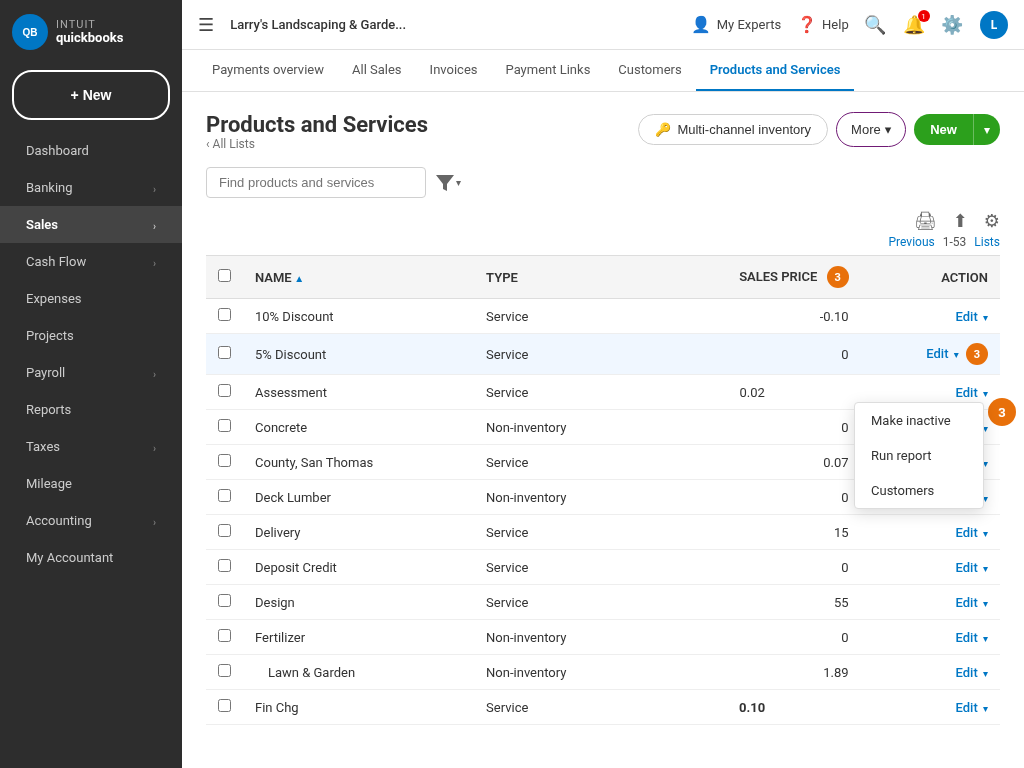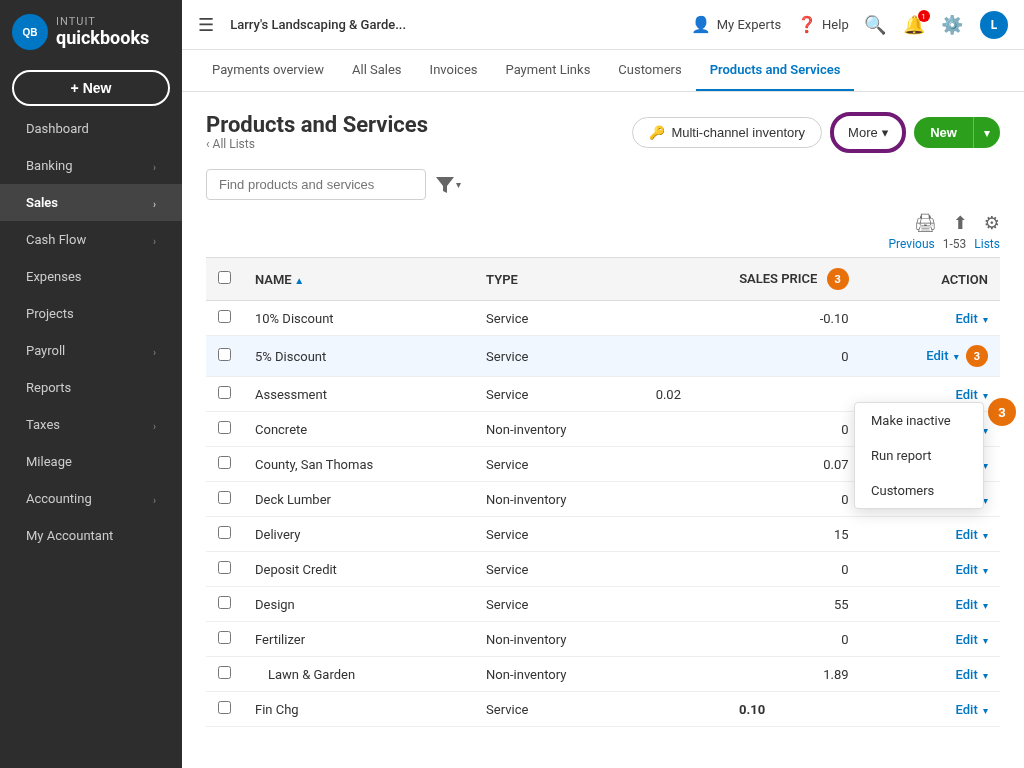--- a/index.html
+++ b/index.html
@@ -33,29 +33,29 @@
       font-weight: bold;
       font-size: 11px;
       color: #fff;
     }
     #sidebar-logo .logo-text {
       display: flex;
       flex-direction: column;
       line-height: 1.1;
     }
     #sidebar-logo .logo-text .intuit { font-size: 11px; color: #aaa; text-transform: uppercase; letter-spacing: 1px; }
-    #sidebar-logo .logo-text .qb { font-size: 18px; font-weight: 700; color: #fff; }
+    #sidebar-logo .logo-text .qb { font-size: 13px; font-weight: 700; color: #fff; }
 
     .new-btn {
-      margin: 6px 12px 4px;
+      margin: 6px 12px 12px;
       background: transparent;
       border: 2px solid #fff;
       color: #fff;
       border-radius: 20px;
-      padding: 8px 0;
+      padding: 15px 0;
       cursor: pointer;
       font-size: 14px;
       font-weight: 600;
       display: flex;
       align-items: center;
       justify-content: center;
       gap: 6px;
     }
 
     .nav-item {
@@ -141,21 +141,21 @@
       border-radius: 20px;
       padding: 7px 16px;
       font-size: 13px;
       cursor: pointer;
       display: flex;
       align-items: center;
       gap: 6px;
       color: #333;
     }
     .btn-more {
-      border: 4px solid #701a75;
+      border: 1px solid #701a75;
       background: #fff;
       border-radius: 20px;
       padding: 9px 14px;
       font-size: 13px;
       cursor: pointer;
       display: flex;
       align-items: center;
       gap: 4px;
       color: #333;
     }
@@ -450,21 +450,21 @@
         <span class="edit-dropdown">▾</span>
         <span class="badge-circle" style="display:inline-flex;width:22px;height:22px;font-size:11px;margin-left:4px;">3</span>
       </td>
     </tr>
           <tr>
       <td class="checkbox-cell">
         <input type="checkbox" style="">
       </td>
       <td>Assessment</td>
       <td>Service</td>
-      <td style="text-align:left;">0.02</td>
+      <td style="text-align:center;">0.02</td>
       <td class="action-cell">
         <span class="edit-link">Edit</span>
         <span class="edit-dropdown">▾</span>
         
       </td>
     </tr>
           <tr>
       <td class="checkbox-cell">
         <input type="checkbox" style="">
       </td>

